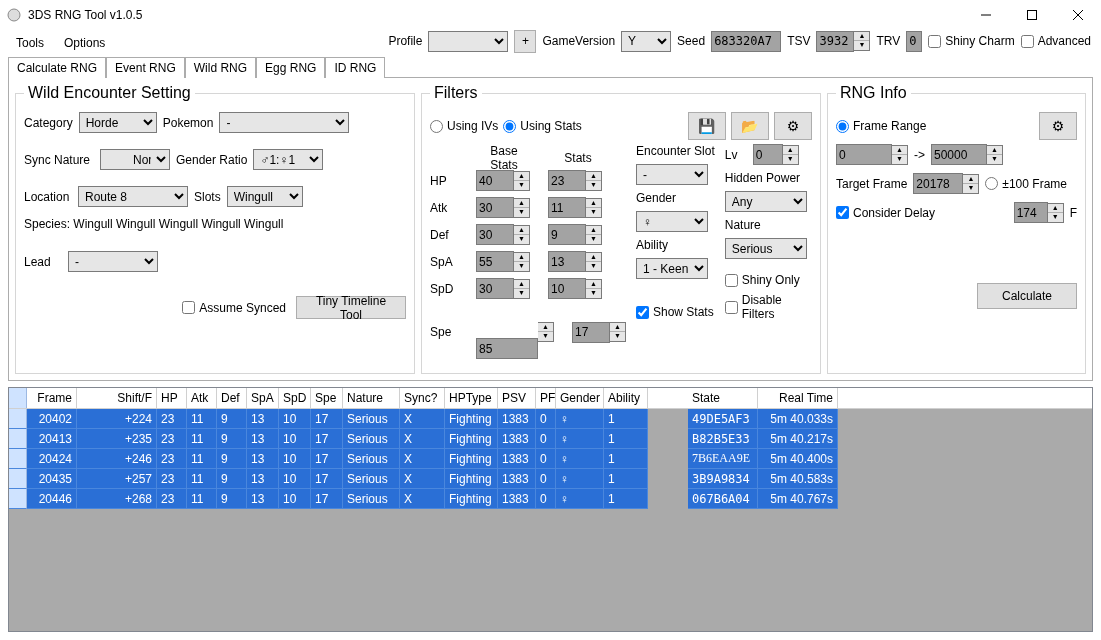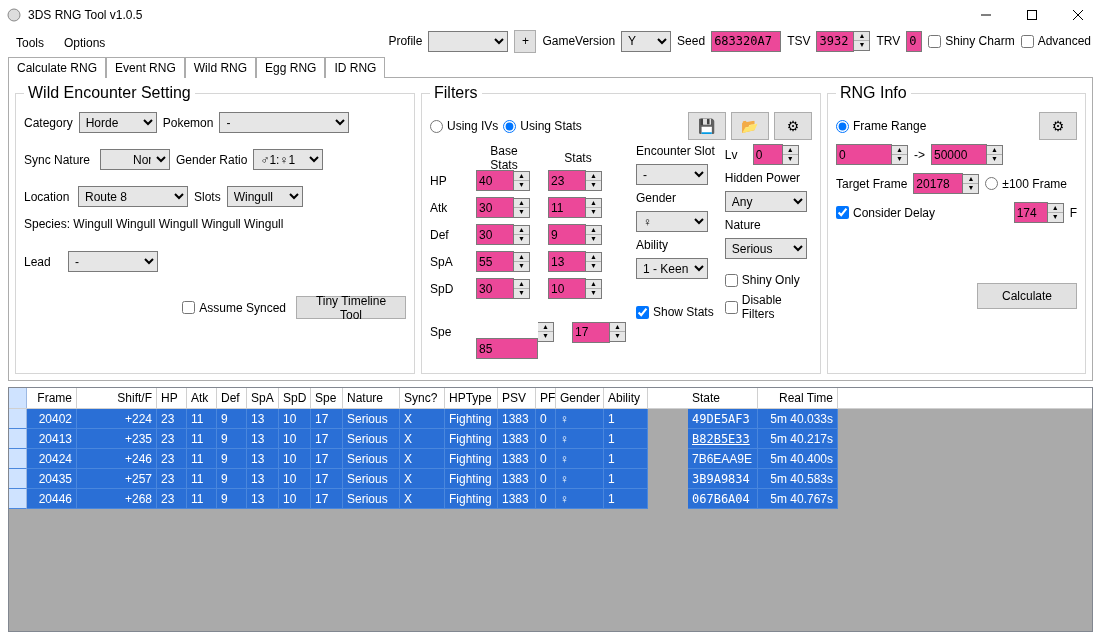--- a/index.html
+++ b/index.html
@@ -35,21 +35,21 @@
   .menubar {
     display: flex; gap: 0px; padding: 2px 6px; align-items:center; height: 24px;
   }
   .menubar .menuitem { padding: 2px 10px; }
   .toprow {
     display:flex; align-items:center; gap:6px; padding: 0 10px 4px 10px; justify-content:flex-end;
     height: 26px;
   }
   .lbl { white-space: nowrap; }
   select, input[type=text] {
-    font: inherit; height: 21px; border:1px solid #7a7a7a; background:#ec4899; padding:0 2px;
+    font: inherit; height: 21px; border:1px solid #7a7a7a; background:#a3a3a3; padding:0 2px;
   }
   select { background:#e6e6e6; }
   .btn {
     font: inherit; height:23px; border:1px solid #adadad; background:#e1e1e1; padding:0 10px;
     display:inline-flex; align-items:center; justify-content:center;
   }
   .btn-sm { padding:0 6px; min-width:22px; }
   .chk { display:inline-flex; align-items:center; gap:4px; }
   .chk input { margin:0; width:13px; height:13px; }
   .tabs {
@@ -507,41 +507,41 @@
         <div class="cell c-spa">13</div>
         <div class="cell c-spd">10</div>
         <div class="cell c-spe">17</div>
         <div class="cell c-nat">Serious</div>
         <div class="cell c-sync">X</div>
         <div class="cell c-hptype">Fighting</div>
         <div class="cell c-psv">1383</div>
         <div class="cell c-pf">0</div>
         <div class="cell c-gender">♀</div>
         <div class="cell c-ability">1</div>
-        <div class="cell c-state" style="font-family:monospace;text-decoration:underline;">B82B5E33</div>
+        <div class="cell c-state" style="font-family:monospace;">B82B5E33</div>
         <div class="cell c-realtime">5m 40.217s</div>
       </div>
       <div class="results-row">
         <div class="cell rowhandle"></div>
         <div class="cell c-frame">20424</div>
         <div class="cell c-shift">+246</div>
         <div class="cell c-hp">23</div>
         <div class="cell c-atk">11</div>
         <div class="cell c-def">9</div>
         <div class="cell c-spa">13</div>
         <div class="cell c-spd">10</div>
         <div class="cell c-spe">17</div>
         <div class="cell c-nat">Serious</div>
         <div class="cell c-sync">X</div>
         <div class="cell c-hptype">Fighting</div>
         <div class="cell c-psv">1383</div>
         <div class="cell c-pf">0</div>
         <div class="cell c-gender">♀</div>
         <div class="cell c-ability">1</div>
-        <div class="cell c-state" style="font-family:Liberation Sans, sans-serif;text-align:center;">7B6EAA9E</div>
+        <div class="cell c-state" style="font-family:Liberation Serif, serif;text-align:center;">7B6EAA9E</div>
         <div class="cell c-realtime">5m 40.400s</div>
       </div>
       <div class="results-row">
         <div class="cell rowhandle"></div>
         <div class="cell c-frame">20435</div>
         <div class="cell c-shift">+257</div>
         <div class="cell c-hp">23</div>
         <div class="cell c-atk">11</div>
         <div class="cell c-def">9</div>
         <div class="cell c-spa">13</div>

